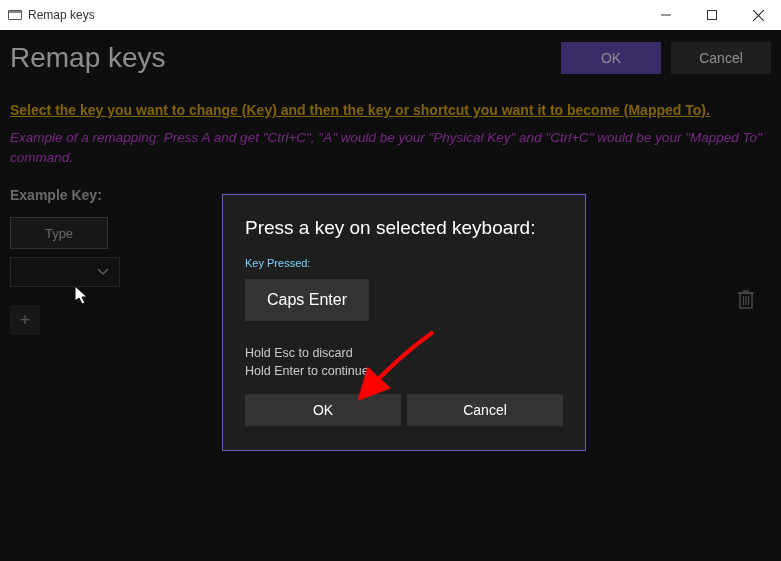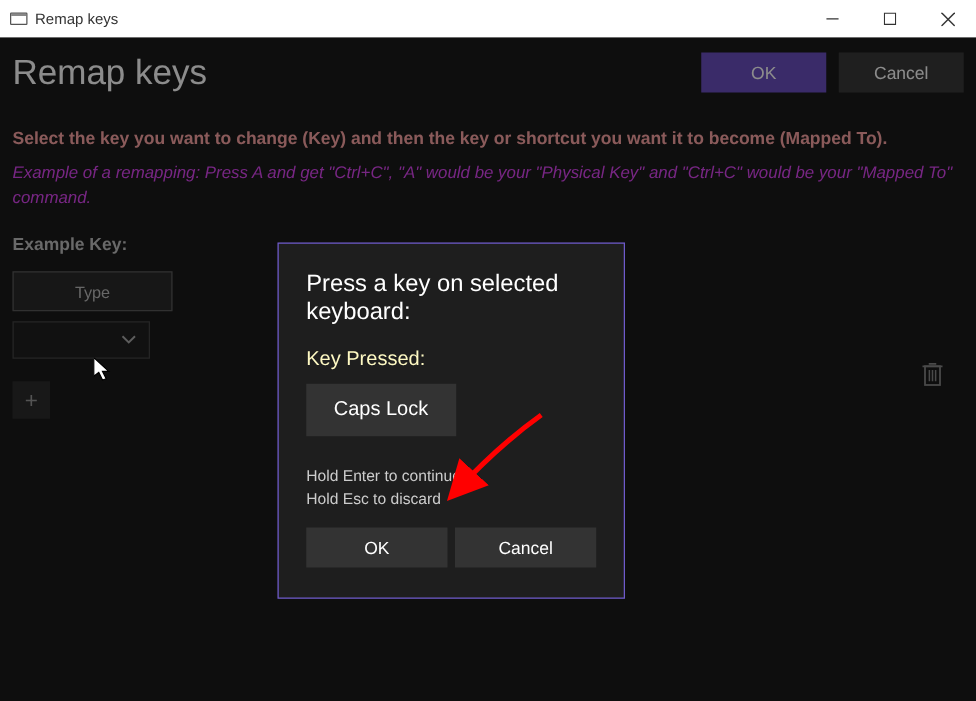--- a/index.html
+++ b/index.html
@@ -18,40 +18,40 @@
   
   .content { position: relative; padding: 12px 10px 10px 10px; color: #d0d0d0; height: calc(100% - 30px); }
   .overlay-dim { position: absolute; inset: 0; background: rgba(0,0,0,0.45); pointer-events: none; z-index: 5; }
 
   .header-row { display: flex; align-items: center; }
   .page-title { font-size: 28px; font-weight: 400; color: #fff; flex: 1; }
   .hdr-btn { height: 32px; width: 100px; display: flex; align-items: center; justify-content: center; font-size: 14px; color: #fff; }
   .hdr-ok { background: #6b4fbf; margin-right: 10px; }
   .hdr-cancel { background: #3a3a3a; }
 
-  .instruction { margin-top: 28px; font-size: 14px; font-weight: 600; color: #fca5a5; }
+  .instruction { margin-top: 28px; font-size: 14px; font-weight: 600; color: #eab308; text-decoration: underline; }
   .example { margin-top: 10px; font-size: 13.5px; font-style: italic; color: #d946ef; line-height: 1.45; }
 
   .col-label { margin-top: 20px; font-size: 14px; font-weight: 600; color: #bfbfbf; }
 
   .field-stack { margin-top: 14px; }
-  .type-btn { width: 128px; height: 32px; background: #2a2a2a; border: 1px solid #5a5a5a; display: flex; align-items: center; justify-content: center; font-size: 13px; color: #bcbcbc; position: relative; }
+  .type-btn { width: 98px; height: 32px; background: #2a2a2a; border: 1px solid #5a5a5a; display: flex; align-items: center; justify-content: center; font-size: 13px; color: #bcbcbc; position: relative; }
   .select-box { margin-top: 8px; width: 110px; height: 30px; background: #202020; border: 1px solid #444; display: flex; align-items: center; justify-content: flex-end; padding-right: 10px; }
   .select-box svg { display: block; }
 
   .add-btn { margin-top: 18px; width: 30px; height: 30px; background: #2c2c2c; display: flex; align-items: center; justify-content: center; color: #9a9a9a; font-size: 18px; }
 
   .trash { position: absolute; right: 24px; top: 258px; width: 20px; height: 24px; color: #888; }
 
   .cursor { position: absolute; left: 75px; top: 256px; z-index: 30; pointer-events: none; }
 
   
-  .modal { position: absolute; left: 222px; top: 164px; width: 278px; background: #1e1e1e; border: 1px solid #6e5acb; z-index: 20; padding: 22px 22px 24px 22px; color: #fff; }
+  .modal { position: absolute; left: 222px; top: 164px; width: 364px; background: #1e1e1e; border: 1px solid #6e5acb; z-index: 20; padding: 22px 22px 24px 22px; color: #fff; }
   .modal-title { font-size: 19px; font-weight: 400; margin-bottom: 18px; }
-  .modal-label { font-size: 16px; color: #fef9c3; margin-bottom: 10px; }
+  .modal-label { font-size: 11px; color: #7dd3fc; margin-bottom: 10px; }
   .keycap { display: inline-flex; align-items: center; justify-content: center; background: #333; color: #fff; font-size: 16px; padding: 12px 22px; min-width: 110px; }
   .modal-hint { margin-top: 24px; font-size: 12.5px; color: #ccc; line-height: 1.4; }
   .modal-btn-row { margin-top: 14px; display: flex; gap: 6px; }
   .modal-btn { flex: 1; height: 32px; display: flex; align-items: center; justify-content: center; background: #333; font-size: 14px; color: #fff; }
 
   .arrow { position: absolute; z-index: 25; pointer-events: none; }
 </style>
 </head>
 <body>
 
@@ -118,24 +118,24 @@
         <line x1="9" y1="8" x2="9" y2="17" stroke="#888" stroke-width="1.2"></line>
         <line x1="11.5" y1="8" x2="11.5" y2="17" stroke="#888" stroke-width="1.2"></line>
       </svg>
     </div>
 
     <div class="overlay-dim"></div>
 
     <div class="modal">
       <div class="modal-title">Press a key on selected keyboard:</div>
       <div class="modal-label">Key Pressed:</div>
-      <div class="keycap">Caps Lock</div>
+      <div class="keycap">Caps Enter</div>
       <div class="modal-hint">
+        <div>Hold Esc to discard</div>
         <div>Hold Enter to continue</div>
-        <div>Hold Esc to discard</div>
       </div>
       <div class="modal-btn-row">
         <div class="modal-btn">OK</div>
         <div class="modal-btn">Cancel</div>
       </div>
     </div>
 
     <svg class="arrow" style="left:353px; top:297px;" width="90" height="80">
       <defs>
         <marker id="ah" markerWidth="8" markerHeight="8" refX="6" refY="4" orient="auto">

